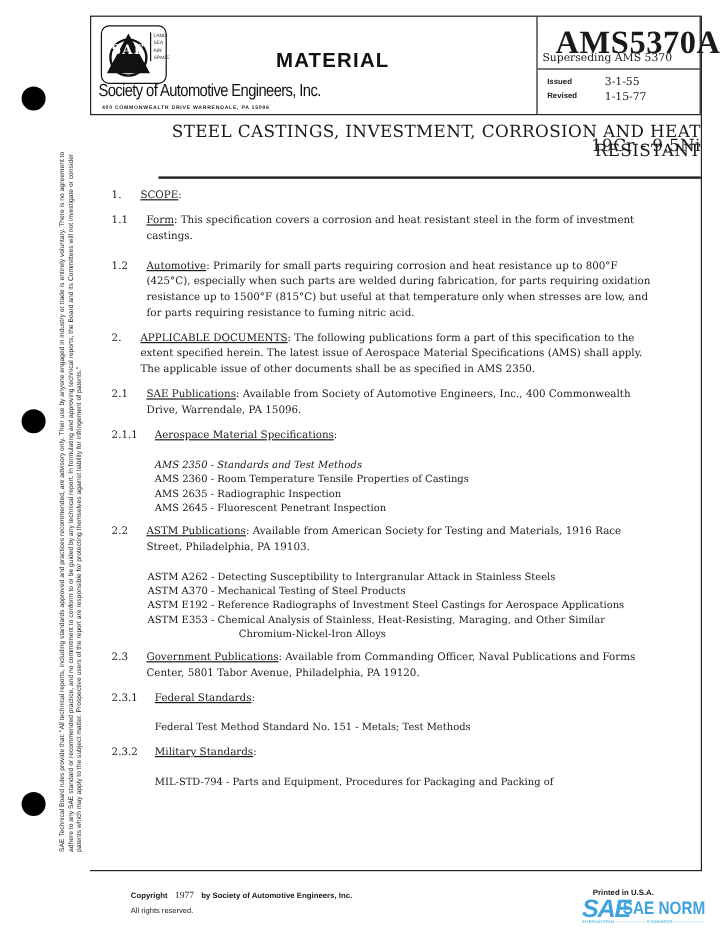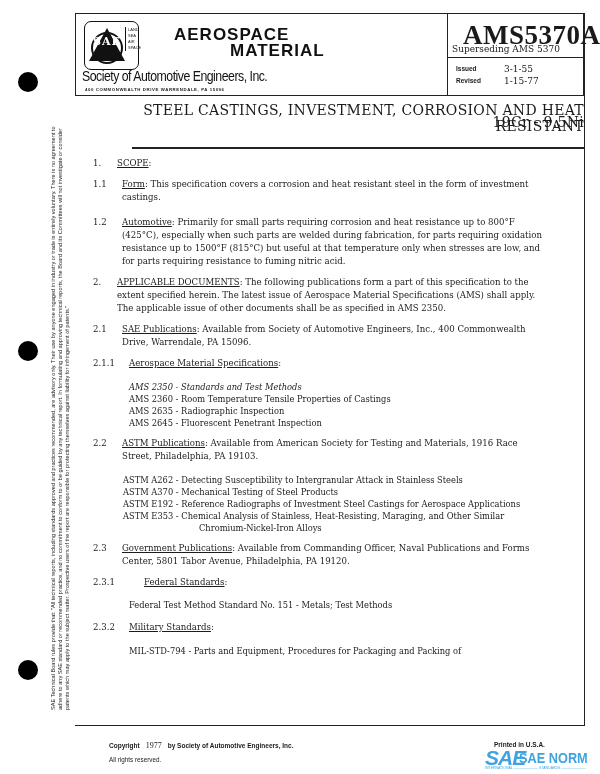--- a/index.html
+++ b/index.html
@@ -64,21 +64,20 @@
     <div class="logo-letters">SAE</div>
     <div class="logo-words">
       <div>LAND</div>
       <div>SEA</div>
       <div>AIR</div>
       <div>SPACE</div>
     </div>
   </div>
   <div class="org-name">Society of Automotive Engineers, Inc.</div>
   <div class="org-address">400 COMMONWEALTH DRIVE   WARRENDALE, PA  15096</div>
-  <div class="title1">AEROSPACE</div>
   <div class="title2">MATERIAL</div>
   <div class="ams-box">
     <div class="ams-num">AMS5370A</div>
     <div class="superseding">Superseding AMS 5370</div>
     <div class="ams-sep"></div>
     <div class="meta-label" style="top:51px;">Issued</div>
     <div class="meta-val" style="top:50px;">3-1-55</div>
     <div class="meta-label" style="top:63px;">Revised</div>
     <div class="meta-val" style="top:62px;">1-15-77</div>
   </div>
@@ -124,21 +123,21 @@
 <div class="list-item" style="left:123px; top:486px;">ASTM A370 - Mechanical Testing of Steel Products</div>
 <div class="list-item" style="left:123px; top:498px;">ASTM E192 - Reference Radiographs of Investment Steel Castings for Aerospace Applications</div>
 <div class="list-item" style="left:123px; top:510px;">ASTM E353 - Chemical Analysis of Stainless, Heat-Resisting, Maraging, and Other Similar</div>
 <div class="list-item" style="left:199px; top:522px;">Chromium-Nickel-Iron Alloys</div>
 
 <div class="num" style="left:93px; top:542px;">2.3</div>
 <div class="p" style="left:122px; top:542px;"><u>Government Publications</u><span>: Available from Commanding Officer, Naval Publications and Forms</span></div>
 <div class="p" style="left:122px; top:555px;">Center, 5801 Tabor Avenue, Philadelphia, PA 19120.</div>
 
 <div class="num" style="left:93px; top:576px;">2.3.1</div>
-<div class="p" style="left:144px; top:576px;"><u>Federal Standards</u><span>:</span></div>
+<div class="p" style="left:129px; top:576px;"><u>Federal Standards</u><span>:</span></div>
 <div class="list-item" style="left:129px; top:599px;">Federal Test Method Standard No. 151 - Metals; Test Methods</div>
 
 <div class="num" style="left:93px; top:621px;">2.3.2</div>
 <div class="p" style="left:129px; top:621px;"><u>Military Standards</u><span>:</span></div>
 <div class="list-item" style="left:129px; top:645px;">MIL-STD-794 - Parts and Equipment, Procedures for Packaging and Packing of</div>
 
 <div class="footer-copy"><span>Copyright</span><span class="yr">1977</span><span>by Society of Automotive Engineers, Inc.</span></div>
 <div class="footer-rights">All rights reserved.</div>
 <div class="printed">Printed in U.S.A.</div>
 <div class="wm-sae">SAE</div>

